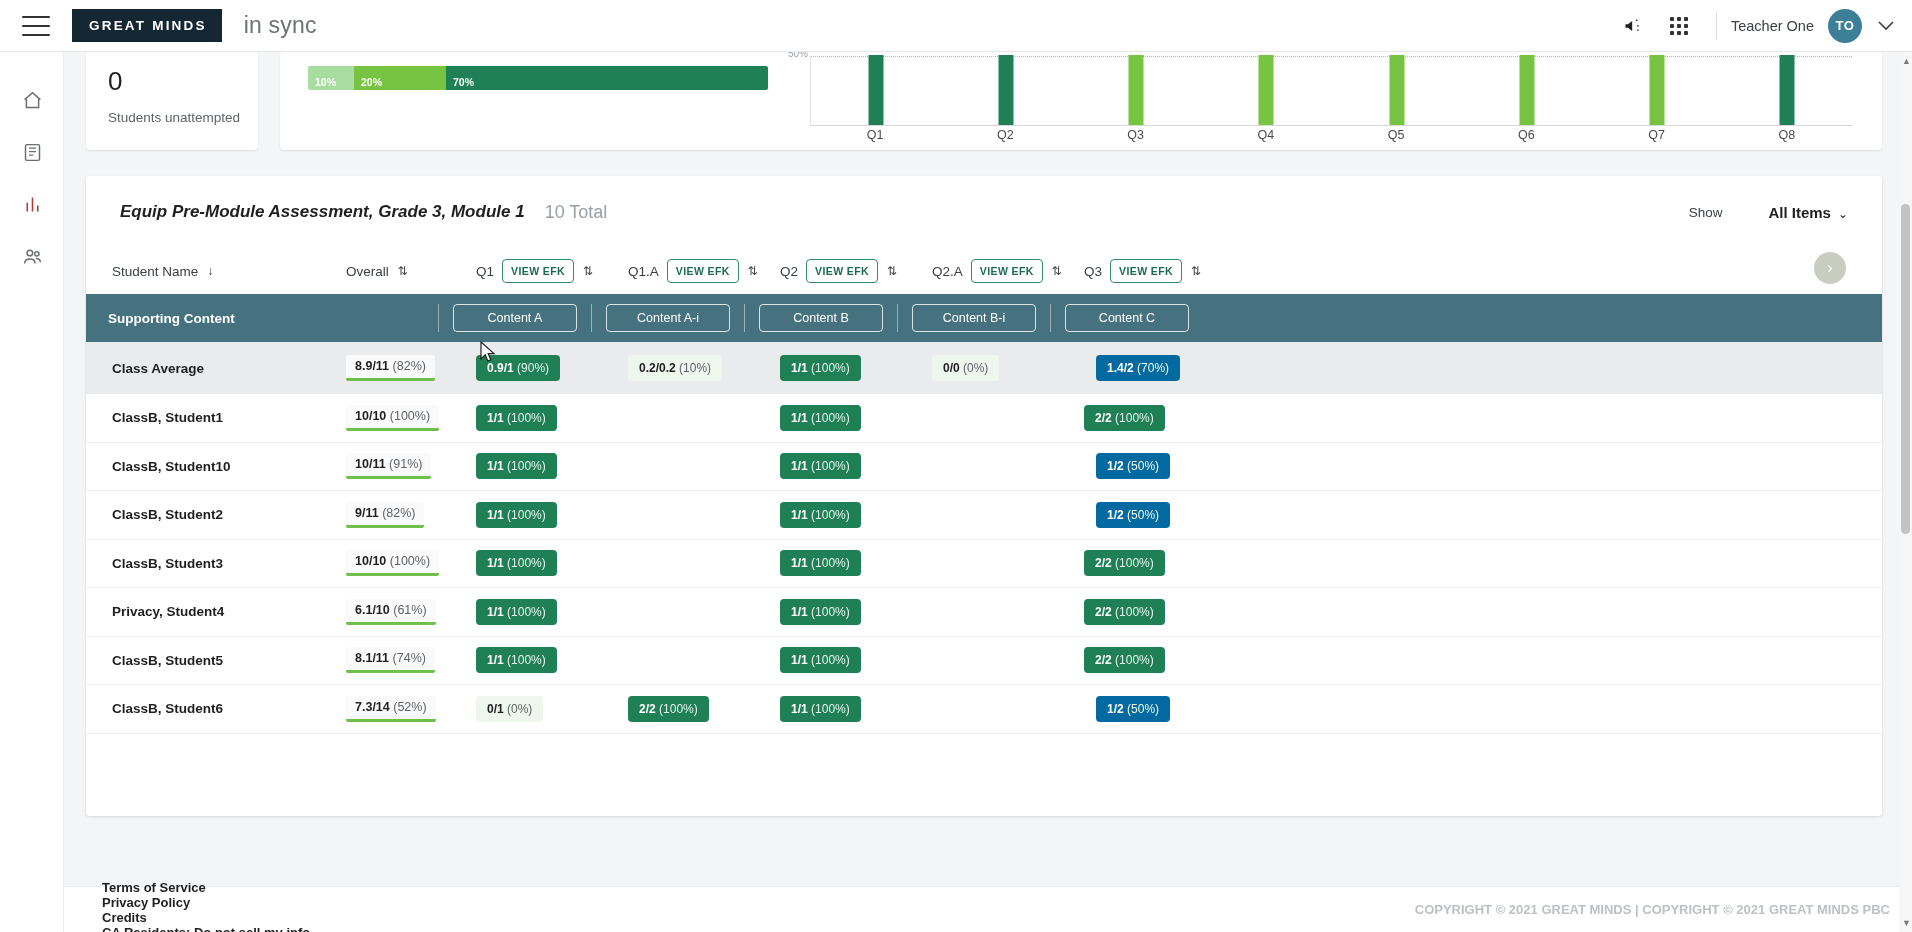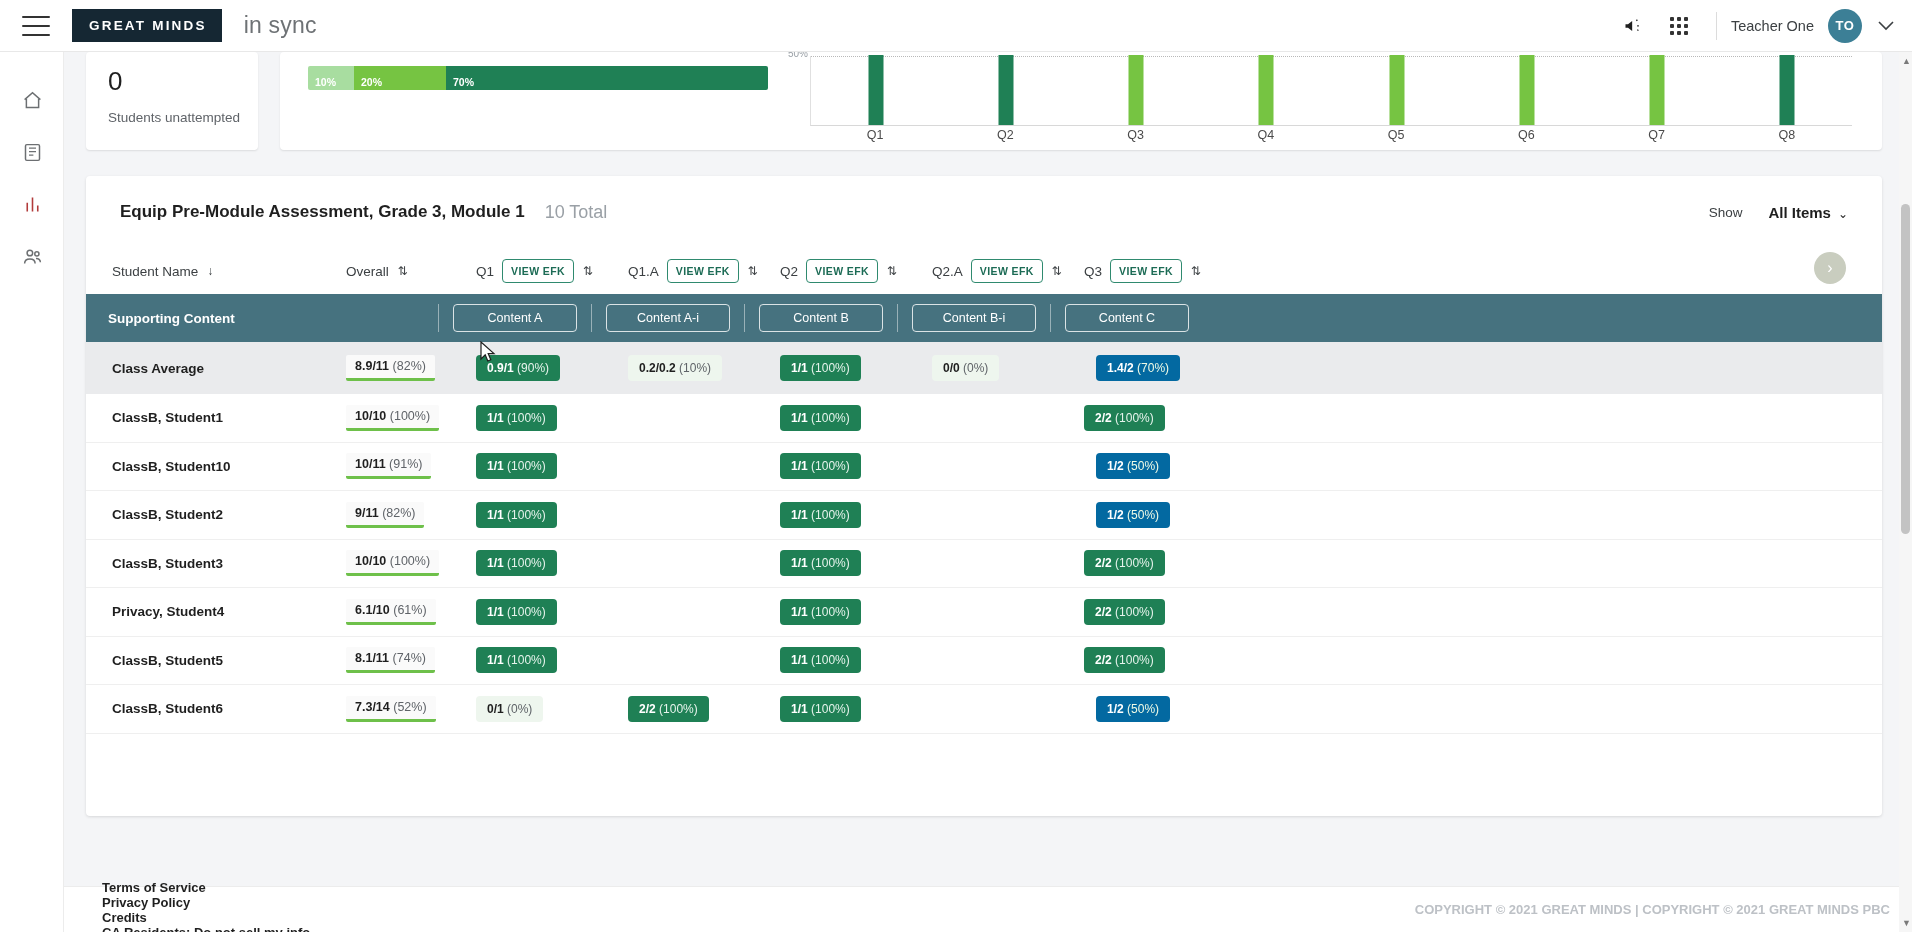--- a/index.html
+++ b/index.html
@@ -146,23 +146,23 @@
     margin: 26px 22px 0 22px;
     background: #fff;
     border-radius: 4px;
     box-shadow: 0 1px 3px rgba(0,0,0,.12);
     height: 640px;
     position: relative;
   }
   .panel-head {
     height: 72px; display: flex; align-items: center; padding: 0 34px 0 34px;
   }
-  .panel-title { font-size: 17px; font-weight: bold; color: #1f1f1f; }
+  .panel-title { font-size: 17px; font-weight: bold; color: #1f1f1f; font-style: italic; }
   .panel-total { font-size: 18px; color: #9aa0a6; margin-left: 20px; }
-  .show-wrap { margin-left: auto; display: flex; align-items: center; }
+  .show-wrap { margin-left: auto; display: flex; align-items: center; gap: 20px; }
   .show-lbl { font-size: 13.5px; color: #3c4043; margin-right: 26px; }
   .show-val { font-size: 15px; font-weight: bold; color: #1f1f1f; cursor: pointer; }
   .show-val .chev { font-size: 12px; font-weight: normal; margin-left: 7px; }
 
   
   .colhead {
     height: 46px; display: flex; align-items: center;
     padding-left: 12px; position: relative;
   }
   .ch { display: flex; align-items: center; font-size: 13.5px; color: #3c4043; }

